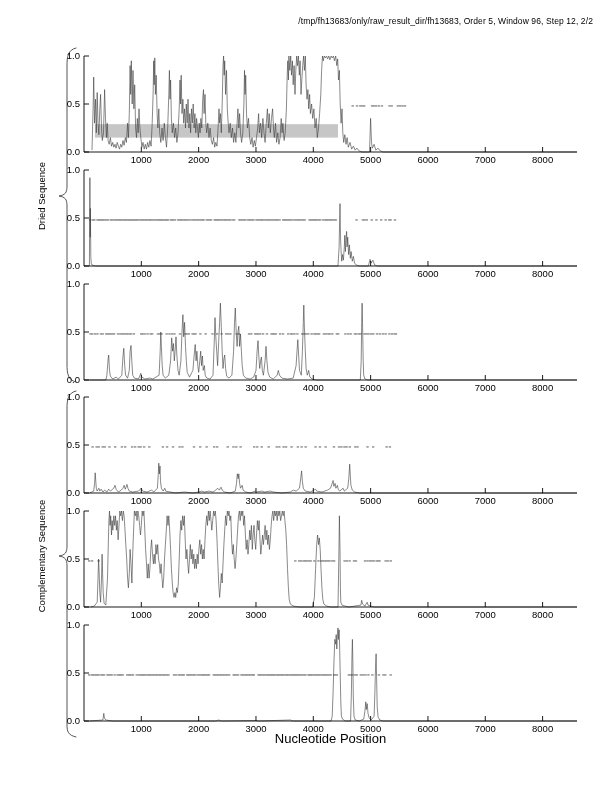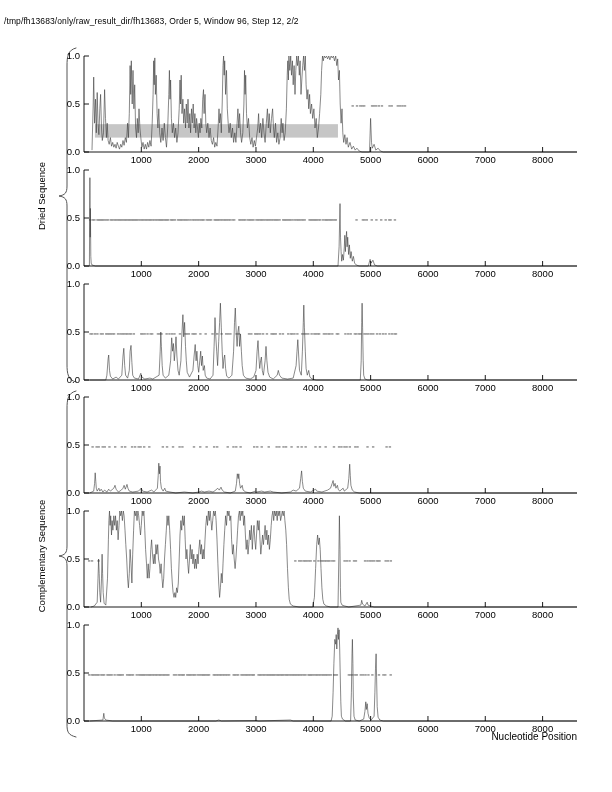--- a/index.html
+++ b/index.html
@@ -1,20 +1,20 @@
 <!DOCTYPE html>
 <html><head>
 <meta charset="utf-8">
 <style>
   html,body{margin:0;padding:0;background:#fff;}
   #page{position:relative;width:612px;height:792px;background:#ffffff;overflow:hidden;
         font-family:"Liberation Sans", sans-serif;color:#000;}
-  #plot-title{position:absolute;top:16px;left:4px;width:577px;text-align:left;
+  #plot-title{position:absolute;top:16px;left:16px;width:577px;text-align:right;
               font-size:8.5px;letter-spacing:0.1px;white-space:nowrap;}
-  #x-axis-label{position:absolute;top:731px;left:84px;width:493px;text-align:right;font-size:10px;}
+  #x-axis-label{position:absolute;top:731px;left:84px;width:493px;text-align:center;font-size:13px;}
   .group-label{position:absolute;font-size:9.5px;white-space:nowrap;
                transform:translate(-50%,-50%) rotate(-90deg);}
   #chart-svg,#brace-svg{position:absolute;left:0;top:0;}
 </style>
 </head>
 <body>
 
 <div id="page">
 
   <div id="plot-title">/tmp/fh13683/only/raw_result_dir/fh13683, Order 5, Window 96, Step 12, 2/2</div>

